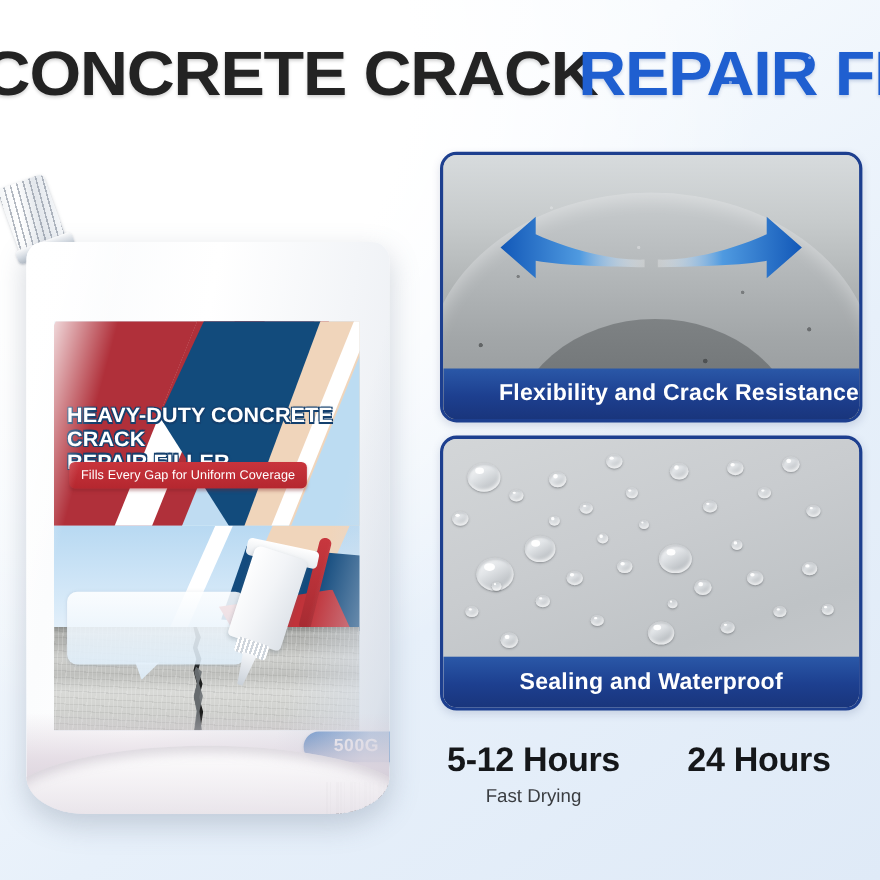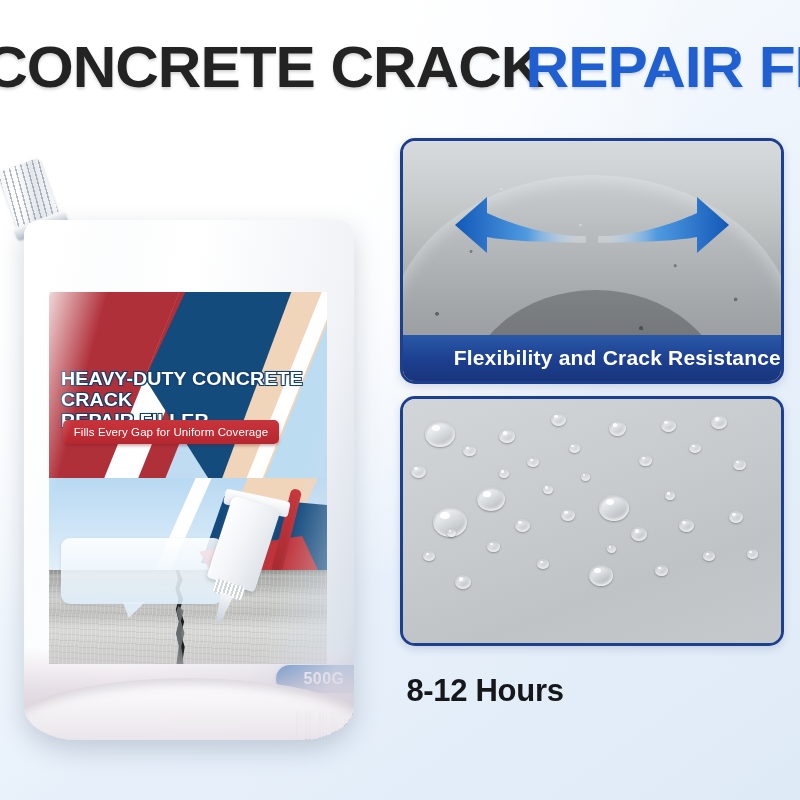--- a/index.html
+++ b/index.html
@@ -384,23 +384,26 @@
       <div class="drop" style="left:300px;top:152px;width:12px;height:10px;"></div>
       <div class="drop" style="left:326px;top:112px;width:14px;height:12px;"></div>
       <div class="drop" style="left:344px;top:150px;width:11px;height:10px;"></div>
       <div class="drop" style="left:96px;top:70px;width:10px;height:9px;"></div>
       <div class="drop" style="left:140px;top:86px;width:10px;height:9px;"></div>
       <div class="drop" style="left:178px;top:74px;width:9px;height:8px;"></div>
       <div class="drop" style="left:262px;top:92px;width:10px;height:9px;"></div>
       <div class="drop" style="left:44px;top:130px;width:9px;height:8px;"></div>
       <div class="drop" style="left:204px;top:146px;width:9px;height:8px;"></div>
     </div>
+    <div class="caption" id="cap-water">Sealing and Waterproof</div>
   </div>
 
   <div class="stats">
     <div class="stat" id="stat-0">
-      <div class="stat-value">8-12 Hours</div>
+      <div class="stat-value">5-12 Hours</div>
+      <div class="stat-label">Fast Drying</div>
     </div>
     <div class="stat" id="stat-1">
+      <div class="stat-value">24 Hours</div>
     </div>
   </div>
 
 </div>
 
 </body></html>

